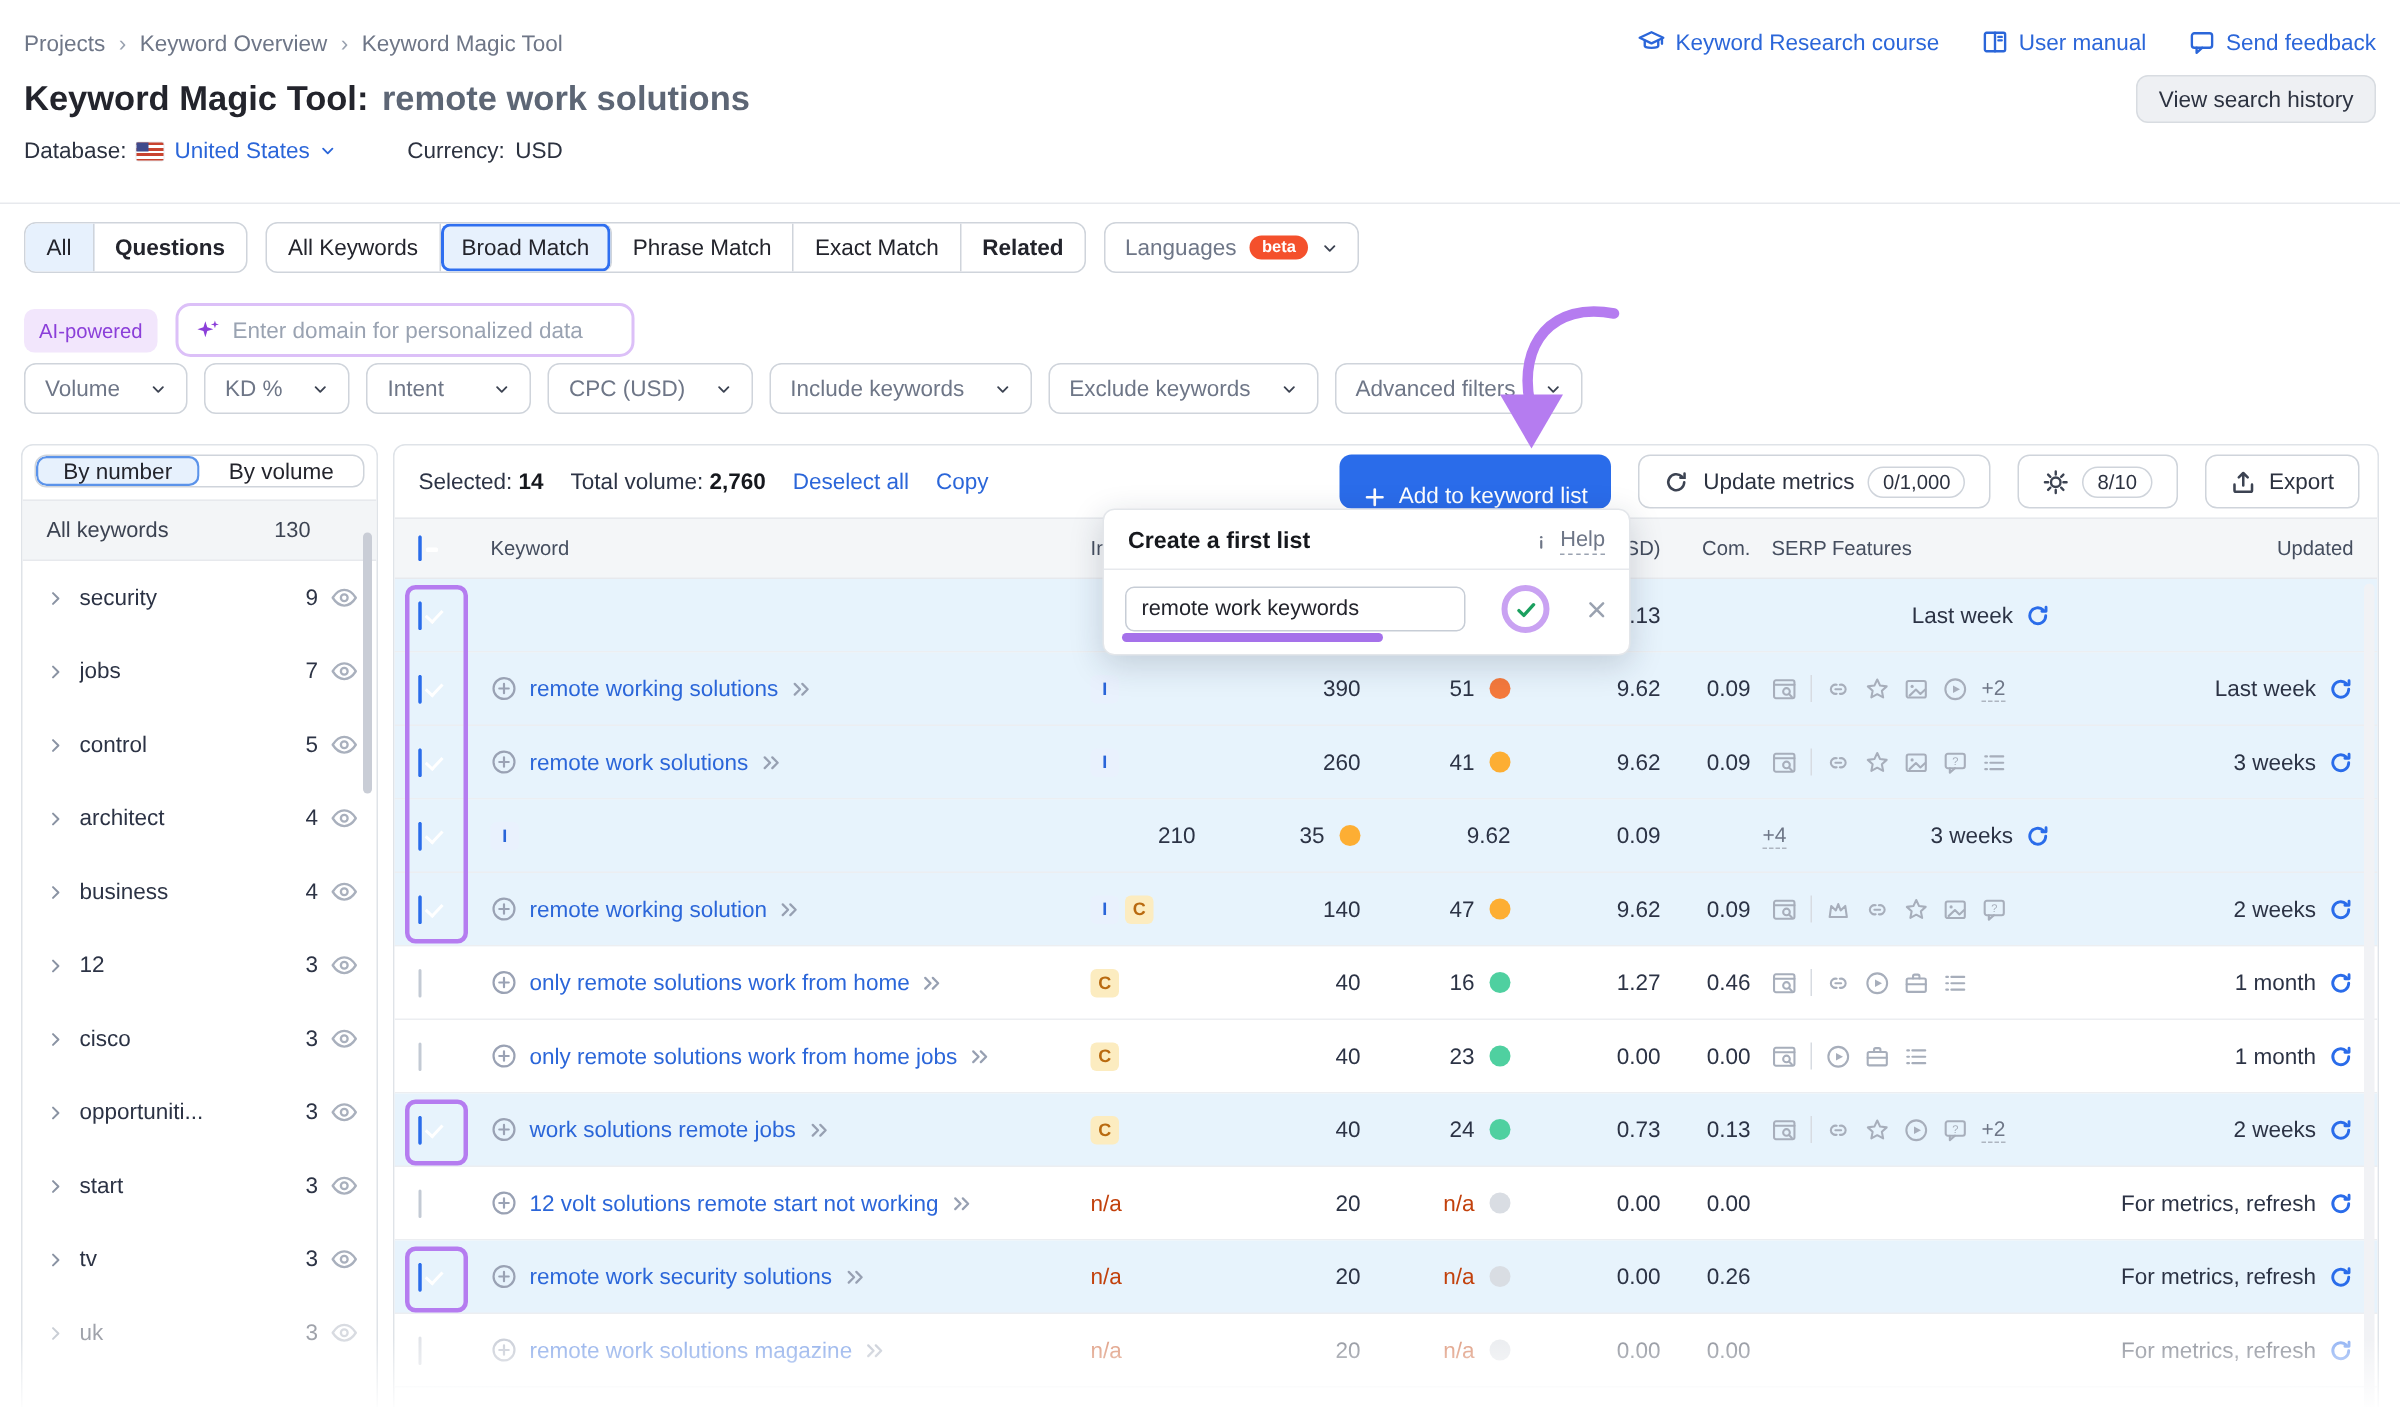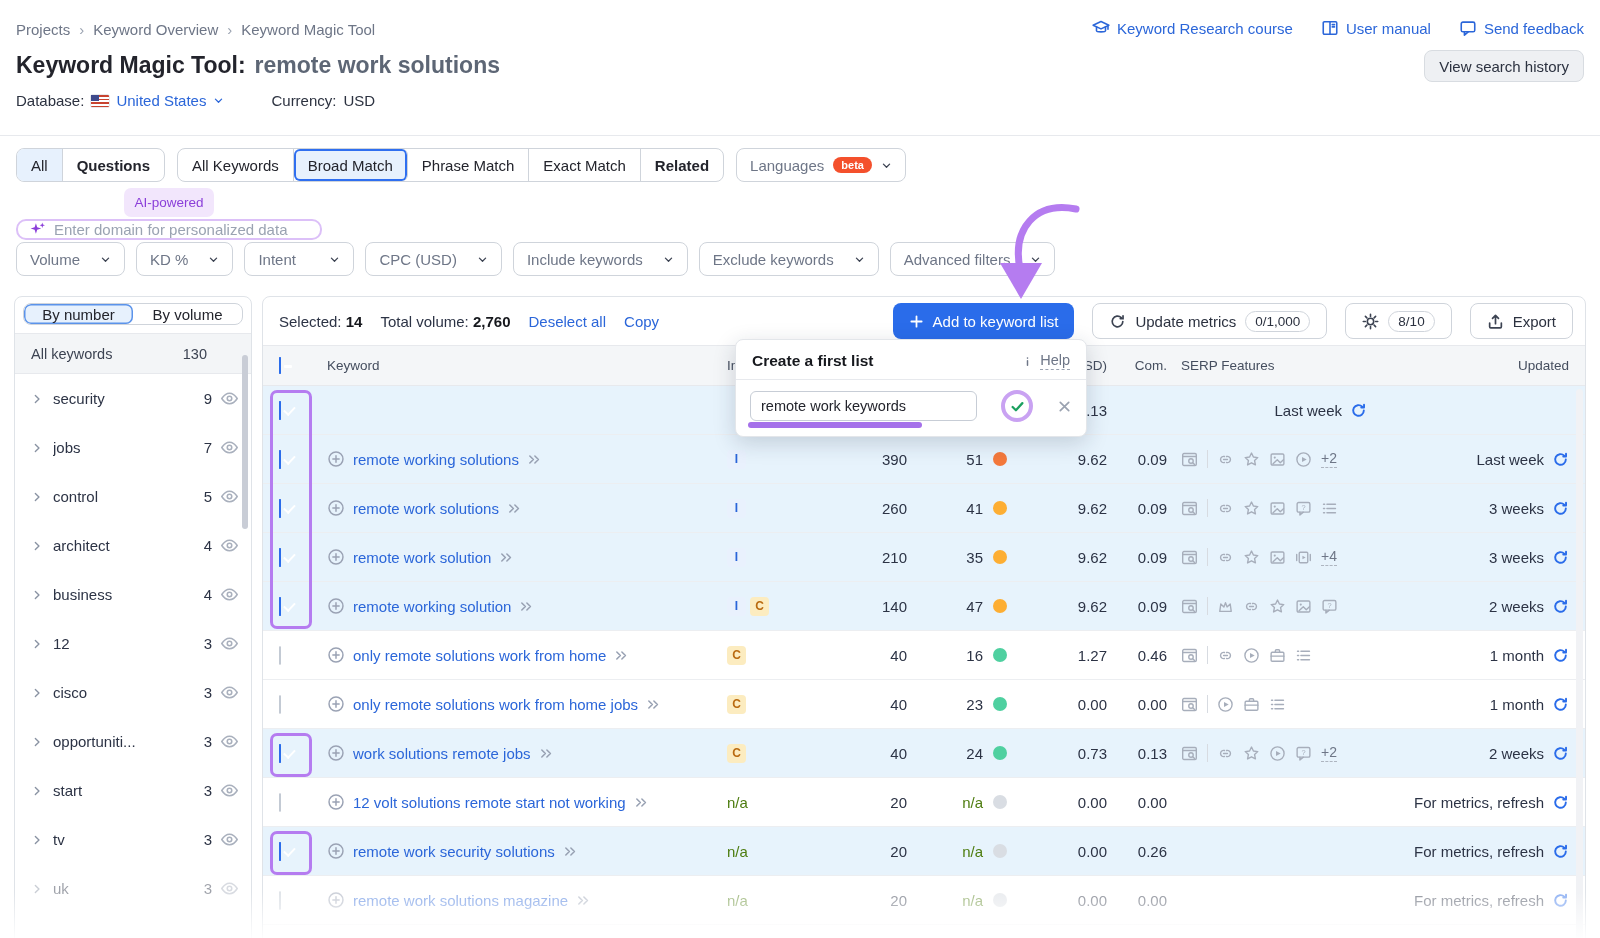--- a/index.html
+++ b/index.html
@@ -34,21 +34,21 @@
   .tab { padding:0 14px; display:flex; align-items:center; font-size:15px; border-right:1px solid #cfd4db; cursor:pointer; white-space:nowrap; }
   .tab:last-child { border-right:none;font-weight:bold; }
   .tab.active { background:#e7f1fd; }
   .tab.outlined { box-shadow:inset 0 0 0 2px #2f6ff0; border-radius:6px; }
   .lang-select { height:34px; border:1px solid #cfd4db; border-radius:8px; display:flex; align-items:center; gap:9px; padding:0 13px;
                  color:#6e7687; font-size:15px; cursor:pointer; }
   .beta-pill { background:#f4502c; color:#fff; font-size:11px; font-weight:700; padding:2px 8px; border-radius:9px; }
   .caret { width:11px; color:#3c4352; }
 
   
-  .ai-row { position:absolute; left:16px; top:188px; display:flex; align-items:center; gap:2px; height:36px;flex-direction:column; }
+  .ai-row { position:absolute; left:16px; top:202px; display:flex; align-items:center; gap:12px; height:36px; }
   .ai-badge { background:#f2e6fc; color:#8b3fd9; font-size:13.5px; padding:7px 10px; border-radius:7px; }
   .ai-input-wrap { display:flex; align-items:center; gap:8px; width:306px; height:36px; border:2px solid #dcc0f8; border-radius:10px; padding:0 11px; background:#fff; }
   .ai-input-wrap .ico { width:17px; color:#8b3fd9; }
   .ai-input-wrap input { border:none; outline:none; flex:1; font-size:15px; color:#6e7687; font-family:inherit; background:transparent; }
   .ai-input-wrap input::placeholder { color:#9aa3b2; }
 
   
   .filters { position:absolute; left:16px; top:242px; display:flex; gap:11px; }
   .filter-pill { height:34px; border:1px solid #cfd4db; border-radius:8px; padding:0 13px; display:flex; align-items:center;
                  justify-content:space-between; color:#6e7687; font-size:15px; background:#fff; cursor:pointer; gap:20px; }
@@ -71,21 +71,21 @@
   .side-group .eye { width:19px; color:#a9b0bd; cursor:pointer; }
   .side-group.faded { opacity:.45; }
   .side-scroll { position:absolute; right:3px; top:58px; width:6px; height:174px; background:#c9cdd6; border-radius:3px; }
 
   
   .tablecard { position:absolute; left:262px; top:296px; width:1324px; height:660px; border:1px solid #dfe3e8; border-radius:8px; background:#fff; overflow:hidden; }
   .toolbar { height:48px; display:flex; align-items:center; gap:18px; padding:6px 12px 6px 16px; font-size:15px; color:#2c3345; }
   .toolbar b { color:#16181d; }
   .tlink { color:#2b66d9; cursor:pointer; }
   .toolbar .spacer { flex:1; }
-  .btn-primary { background:#2a6cea; color:#fff; height:36px; border-radius:8px; padding:0 16px; display:flex; align-items:center; gap:9px; font-size:15px; cursor:pointer; border:none; font-family:inherit; }
+  .btn-primary { background:#2a6cea; color:#fff; height:36px; border-radius:8px; padding:0 16px; display:flex; align-items:flex-end; gap:9px; font-size:15px; cursor:pointer; border:none; font-family:inherit; }
   .btn-primary .ico { width:15px; color:#fff; }
   .btn { height:36px; border:1px solid #cfd4db; border-radius:8px; background:#fff; display:flex; align-items:center; gap:9px; padding:0 16px; font-size:15px; color:#2c3240; cursor:pointer; font-family:inherit; }
   .btn .ico { width:17px; color:#3c4352; }
   .quota-pill { border:1px solid #cfd4db; border-radius:999px; padding:2px 9px; font-size:13.5px; color:#2c3240; }
 
   .grid { display:grid; grid-template-columns:48px 400px 70px 110px 100px 100px 60px 200px 1fr; align-items:center; padding:0 16px; }
   .thead { height:41px; background:#f4f6f8; border-top:1px solid #e7e9ed; border-bottom:1px solid #e7e9ed; font-size:13.5px; color:#454e5f; }
   .thead .r { text-align:right; } .thead .l14 { padding-left:14px; }
   .trow { height:49px; border-bottom:1px solid #eceef1; font-size:15px; background:#fff; }
   .trow.selected { background:#e7f3fc; }
@@ -98,21 +98,21 @@
   .cb.indet::after { content:""; position:absolute; left:3.5px; top:7px; width:8px; height:2.5px; background:#fff; border-radius:1px; }
 
   .kw-cell { display:flex; align-items:center; gap:8px; overflow:hidden; white-space:nowrap; }
   .kw-cell .plus { width:18px; color:#9aa2b4; cursor:pointer; }
   .kw-link { color:#2b66d9; cursor:pointer; }
   .kw-cell .dbl { width:15px; color:#97a0b2; }
   .intent-cell { display:flex; gap:4px; align-items:center; }
   .ibadge { width:19px; height:19px; border-radius:4px; display:flex; align-items:center; justify-content:center; font-size:12px; font-weight:700; }
   .ibadge.I { background:#e9f1fd; color:#2a65d9; }
   .ibadge.C { background:#fcecc0; color:#b96a10; }
-  .na-text { color:#4d7c0f; }
+  .na-text { color:#c2410c; }
   .r-cell { text-align:right; color:#2c3345; }
   .kd-cell { display:flex; justify-content:flex-end; align-items:center; gap:10px; color:#2c3345; }
   .kd-dot { width:14px; height:14px; border-radius:50%; }
   .serp-cell { display:flex; align-items:center; gap:9px; padding-left:14px; color:#a7aebb; }
   .serp-cell .ico { width:17px; }
   .serp-div { width:1px; height:18px; background:#d7dbe1; }
   .serp-more { font-size:14px; color:#6e7687; border-bottom:1px dashed #aeb5c0; padding-bottom:1px; }
   .upd-cell { display:flex; justify-content:flex-end; align-items:center; gap:8px; color:#2c3345; }
   .upd-cell .ico { width:17px; color:#2a6cea; cursor:pointer; }
 
@@ -747,34 +747,20 @@
             <span class="ico ">
               <svg viewBox="0 0 16 16" fill="none" stroke="currentColor" stroke-linecap="round" stroke-linejoin="round" stroke-width="1.8">
                 <path d="M13 8a5 5 0 1 1-1.5-3.6"></path>
                 <path d="M13.2 2.6v2.6h-2.6"></path>
               </svg>
             </span>
           </div>
         </div>
         <div class="grid trow selected">
           <div><span class="cb checked"></span></div>
-          <div class="kw-cell">
-            <span class="ico plus">
-              <svg viewBox="0 0 16 16" fill="none" stroke="currentColor" stroke-linecap="round" stroke-linejoin="round" stroke-width="1.3">
-                <circle cx="8" cy="8" r="6.2"></circle>
-                <path d="M8 5.2v5.6M5.2 8h5.6"></path>
-              </svg>
-            </span>
-            <span class="kw-link">remote work solution</span>
-            <span class="ico dbl">
-              <svg viewBox="0 0 16 16" fill="none" stroke="currentColor" stroke-linecap="round" stroke-linejoin="round" stroke-width="1.6">
-                <path d="M3 4.2 6.8 8 3 11.8M8.4 4.2 12.2 8 8.4 11.8"></path>
-              </svg>
-            </span>
-          </div>
           <div class="intent-cell">
             <span class="ibadge I">I</span>
           </div>
           <div class="r-cell">210</div>
           <div class="kd-cell">
             <span>35</span>
             <span class="kd-dot" style="background: rgb(253, 174, 51);"></span>
           </div>
           <div class="r-cell">9.62</div>
           <div class="r-cell">0.09</div>

